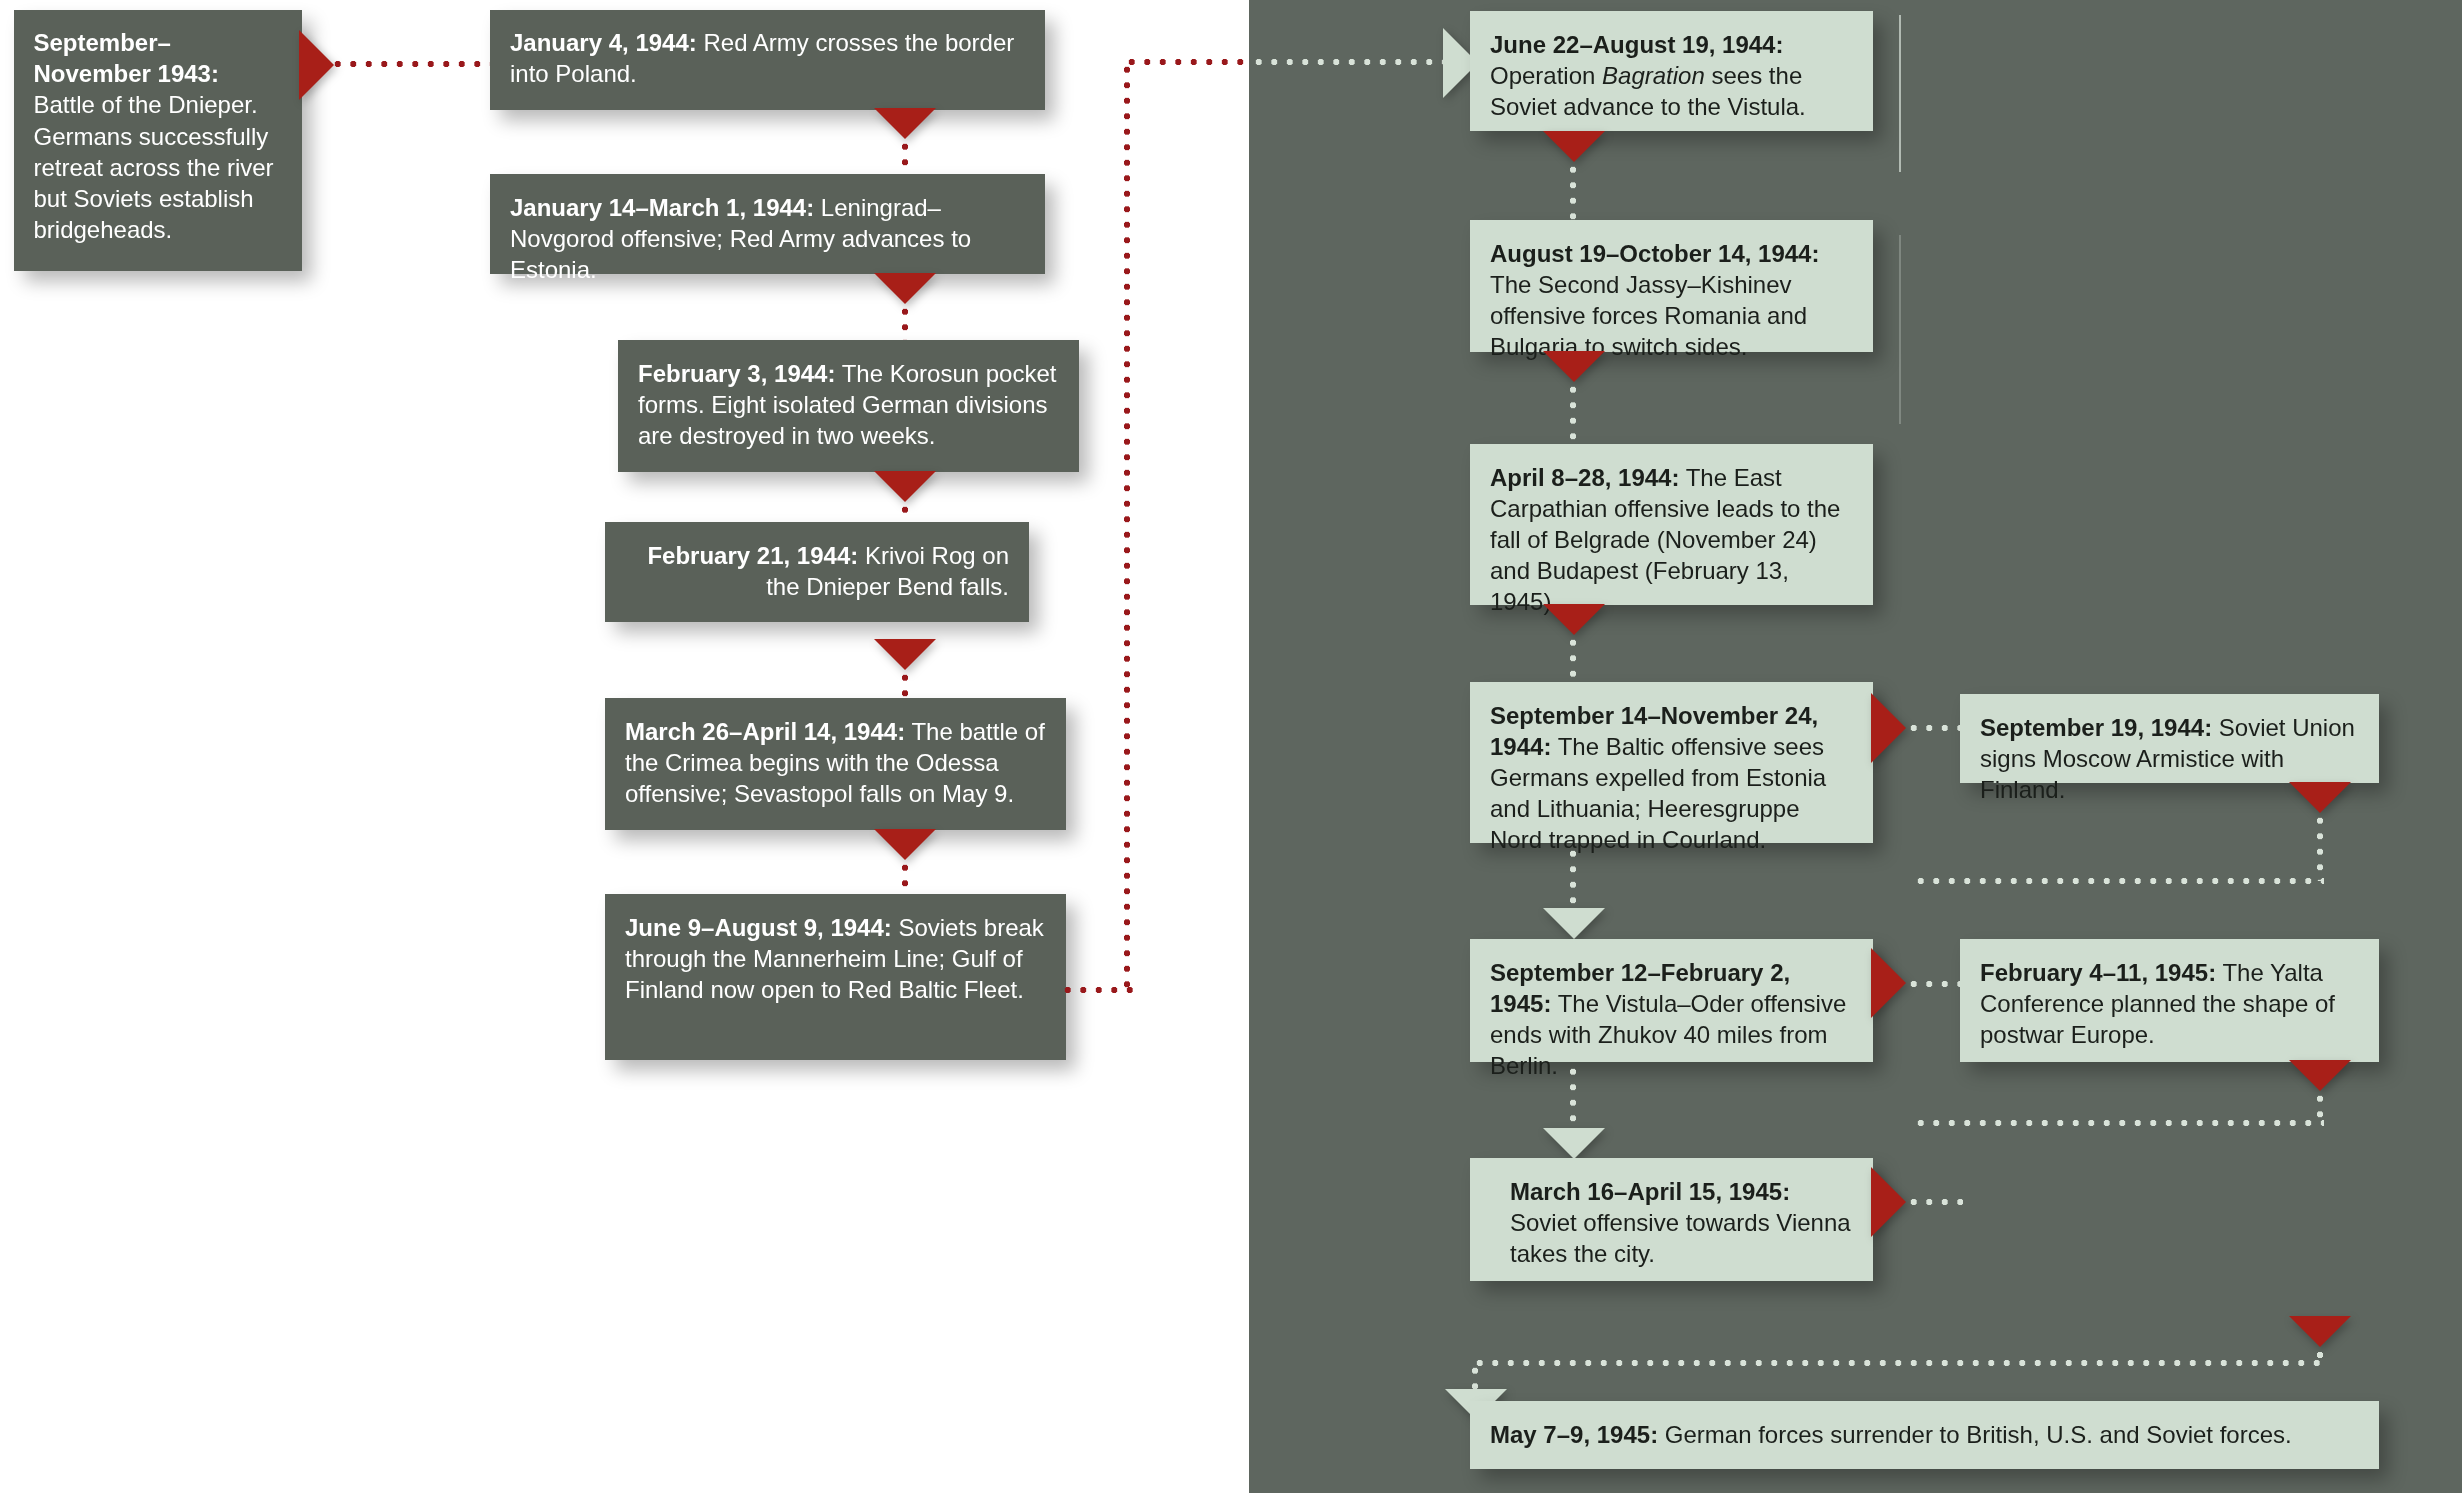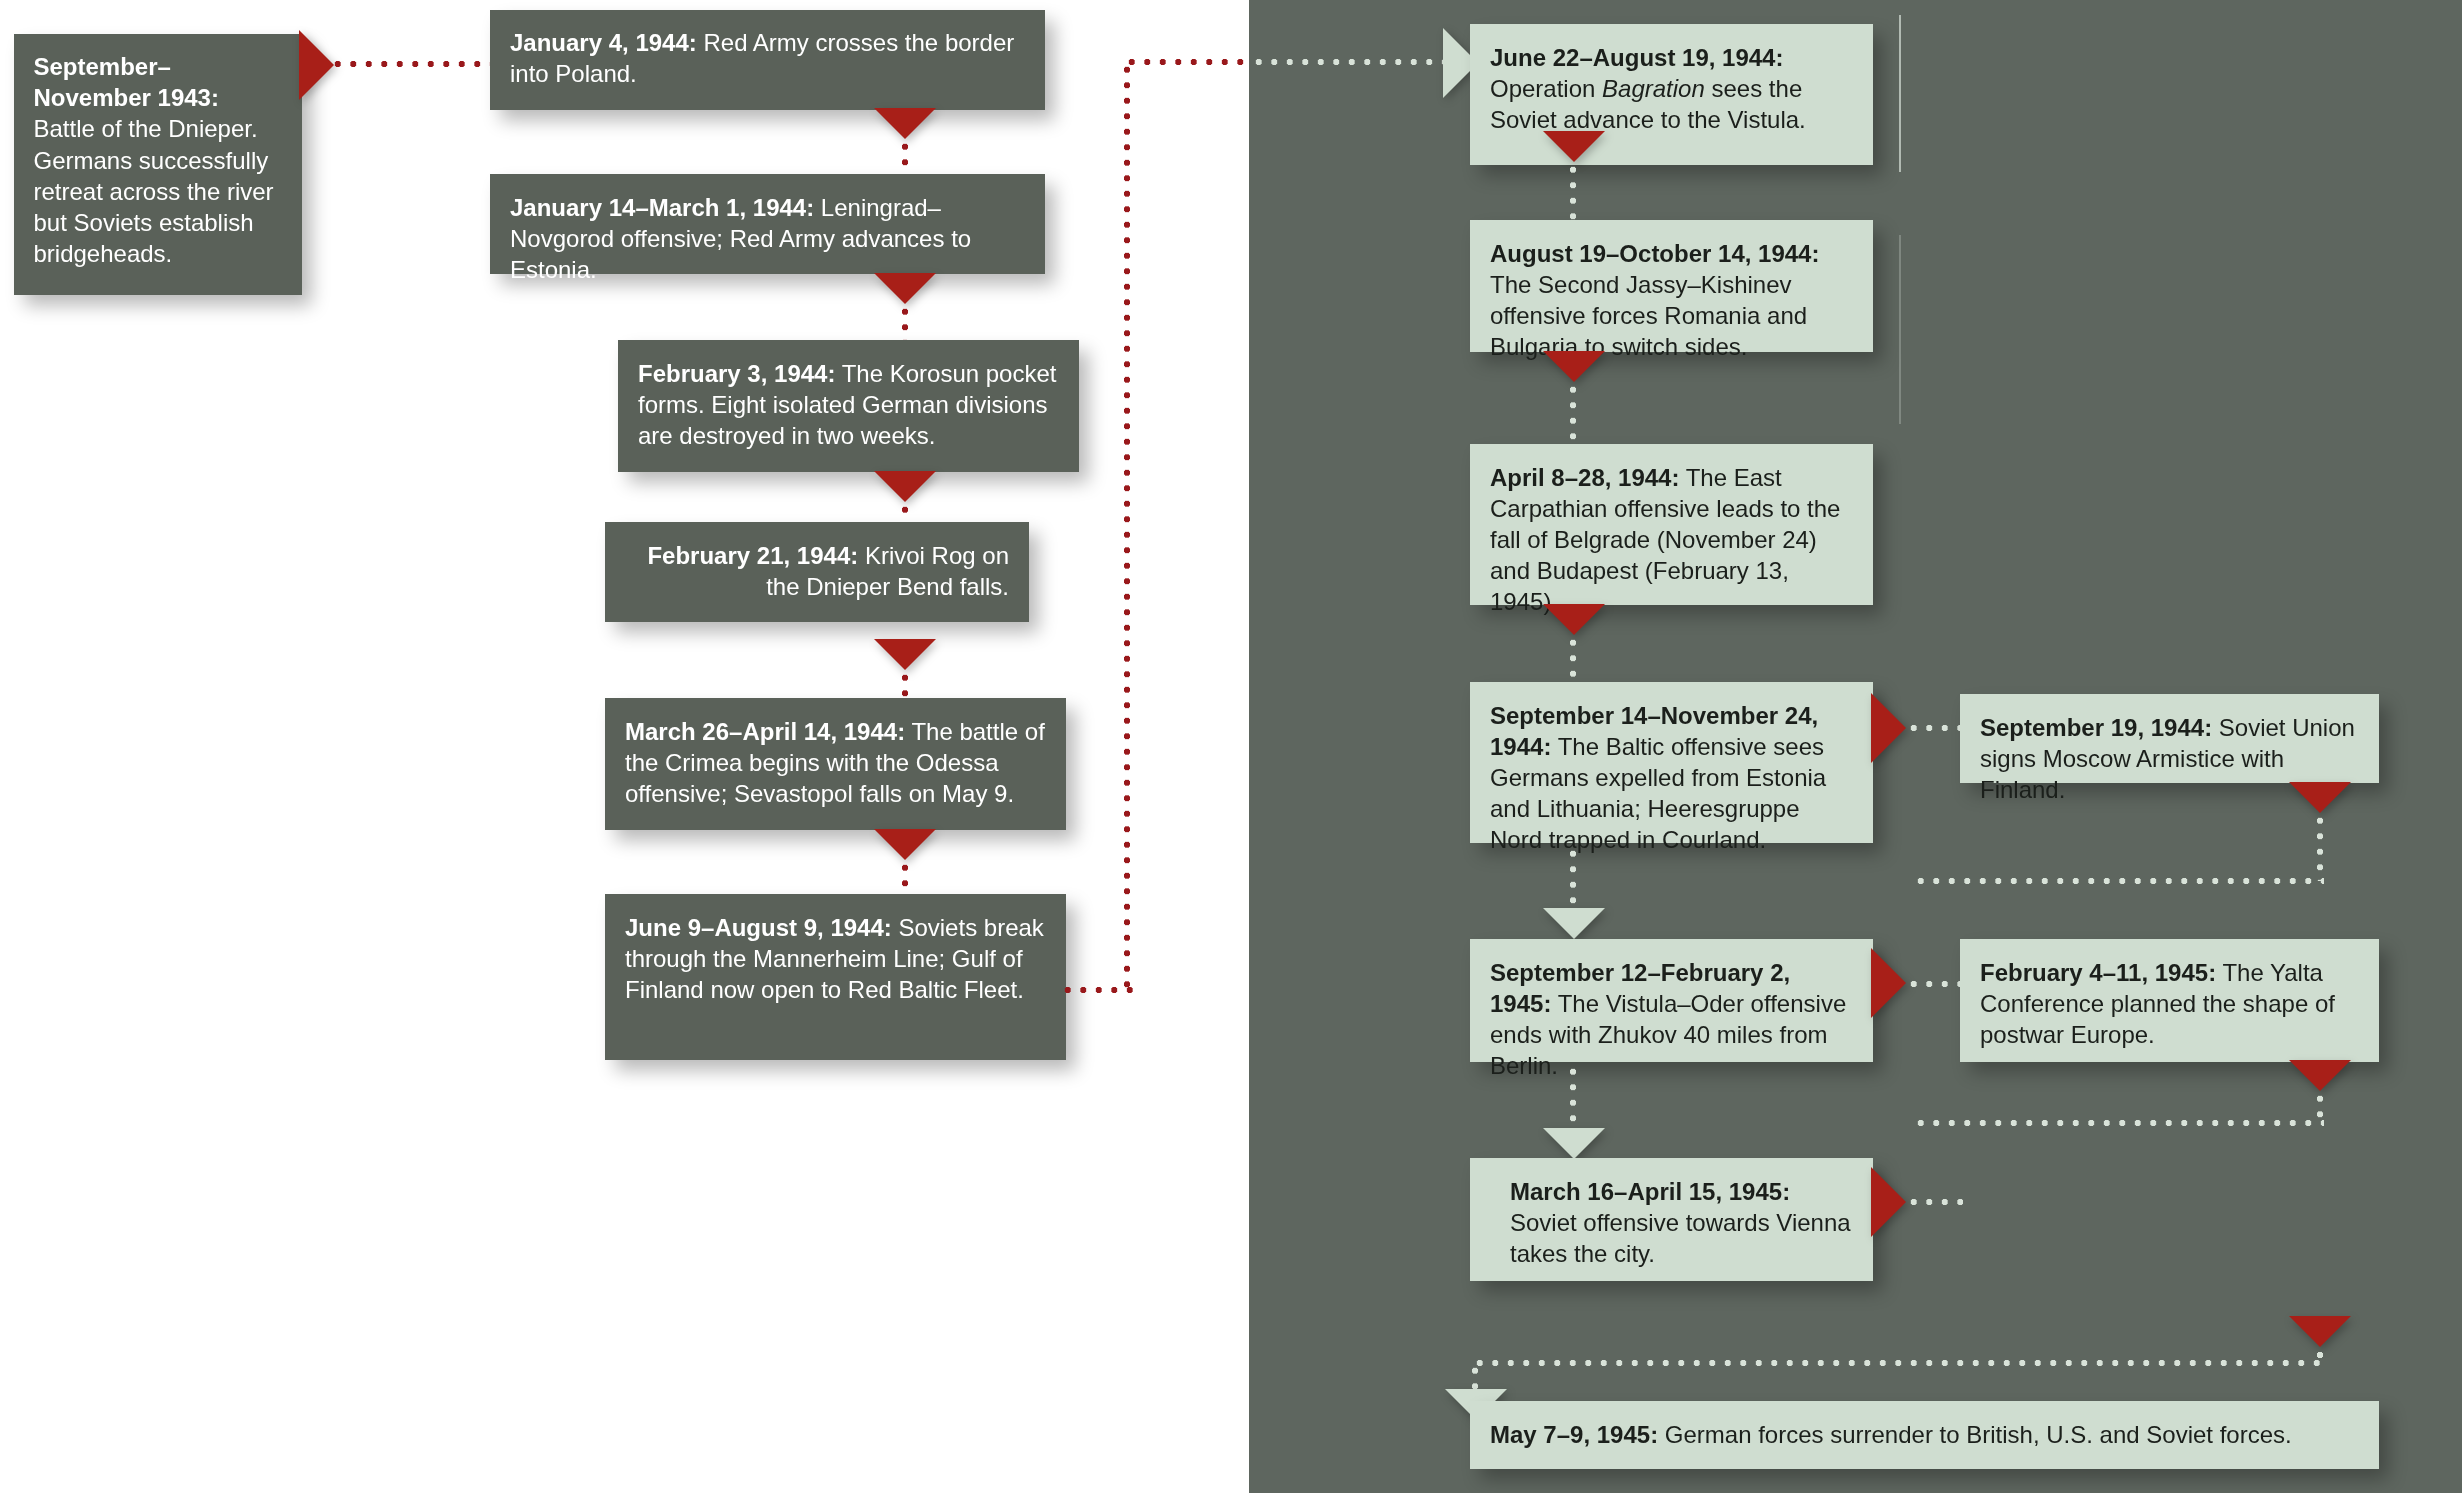--- a/index.html
+++ b/index.html
@@ -42,21 +42,21 @@
 </style>
 </head>
 <body>
 
 <div id="stage">
 
   <div class="panel"></div>
   <div class="foldline" style="left:1899px;top:15px;height:157px;"></div>
   <div class="foldline" style="left:1899px;top:235px;height:189px;opacity:.30;"></div>
 
-  <div class="box dark" style="left:13.5px;top:9.5px;width:288px;height:261px;margin-top:24px;">
+  <div class="box dark" style="left:13.5px;top:9.5px;width:288px;height:261px;">
     <b>September–November 1943:</b><span> Battle of the Dnieper. Germans successfully retreat across the river but Soviets establish bridgeheads.</span>
   </div>
   <div class="tri-right" style="left:299px;top:30px;"></div>
   <div class="dot-h" style="left:330px;top:61px;width:161px;"></div>
 
   <div class="box dark" style="left:490px;top:9.5px;width:555px;height:100px;">
     <b>January 4, 1944:</b><span> Red Army crosses the border into Poland.</span>
   </div>
   <div class="tri-down" style="left:874px;top:108px;"></div>
   <div class="dot-v" style="left:902px;top:139px;height:38px;"></div>
@@ -88,21 +88,21 @@
   <div class="box dark" style="left:605px;top:894px;width:461px;height:166px;">
     <b>June 9–August 9, 1944:</b><span> Soviets break through the Mannerheim Line; Gulf of Finland now open to Red Baltic Fleet.</span>
   </div>
 
   <div class="dot-h" style="left:1060px;top:987px;width:74px;"></div>
   <div class="dot-v" style="left:1124px;top:62px;height:931px;"></div>
   <div class="dot-h" style="left:1124px;top:59px;width:128px;"></div>
   <div class="dot-h pale" style="left:1251px;top:59px;width:203px;"></div>
   <div class="tri-right pale" style="left:1443px;top:28px;"></div>
 
-  <div class="box light" style="left:1470px;top:24px;width:403px;height:141px;">
+  <div class="box light" style="left:1470px;top:11px;width:403px;height:120px;">
     <b>June 22–August 19, 1944:</b><span> Operation </span><i>Bagration</i><span> sees the Soviet advance to the Vistula.</span>
   </div>
   <div class="tri-down" style="left:1543px;top:131px;"></div>
   <div class="dot-v pale" style="left:1570px;top:162px;height:59px;"></div>
 
   <div class="box light" style="left:1470px;top:220px;width:403px;height:132px;">
     <b>August 19–October 14, 1944:</b><span> The Second Jassy–Kishinev offensive forces Romania and Bulgaria to switch sides.</span>
   </div>
   <div class="tri-down" style="left:1543px;top:351px;"></div>
   <div class="dot-v pale" style="left:1570px;top:382px;height:63px;"></div>

